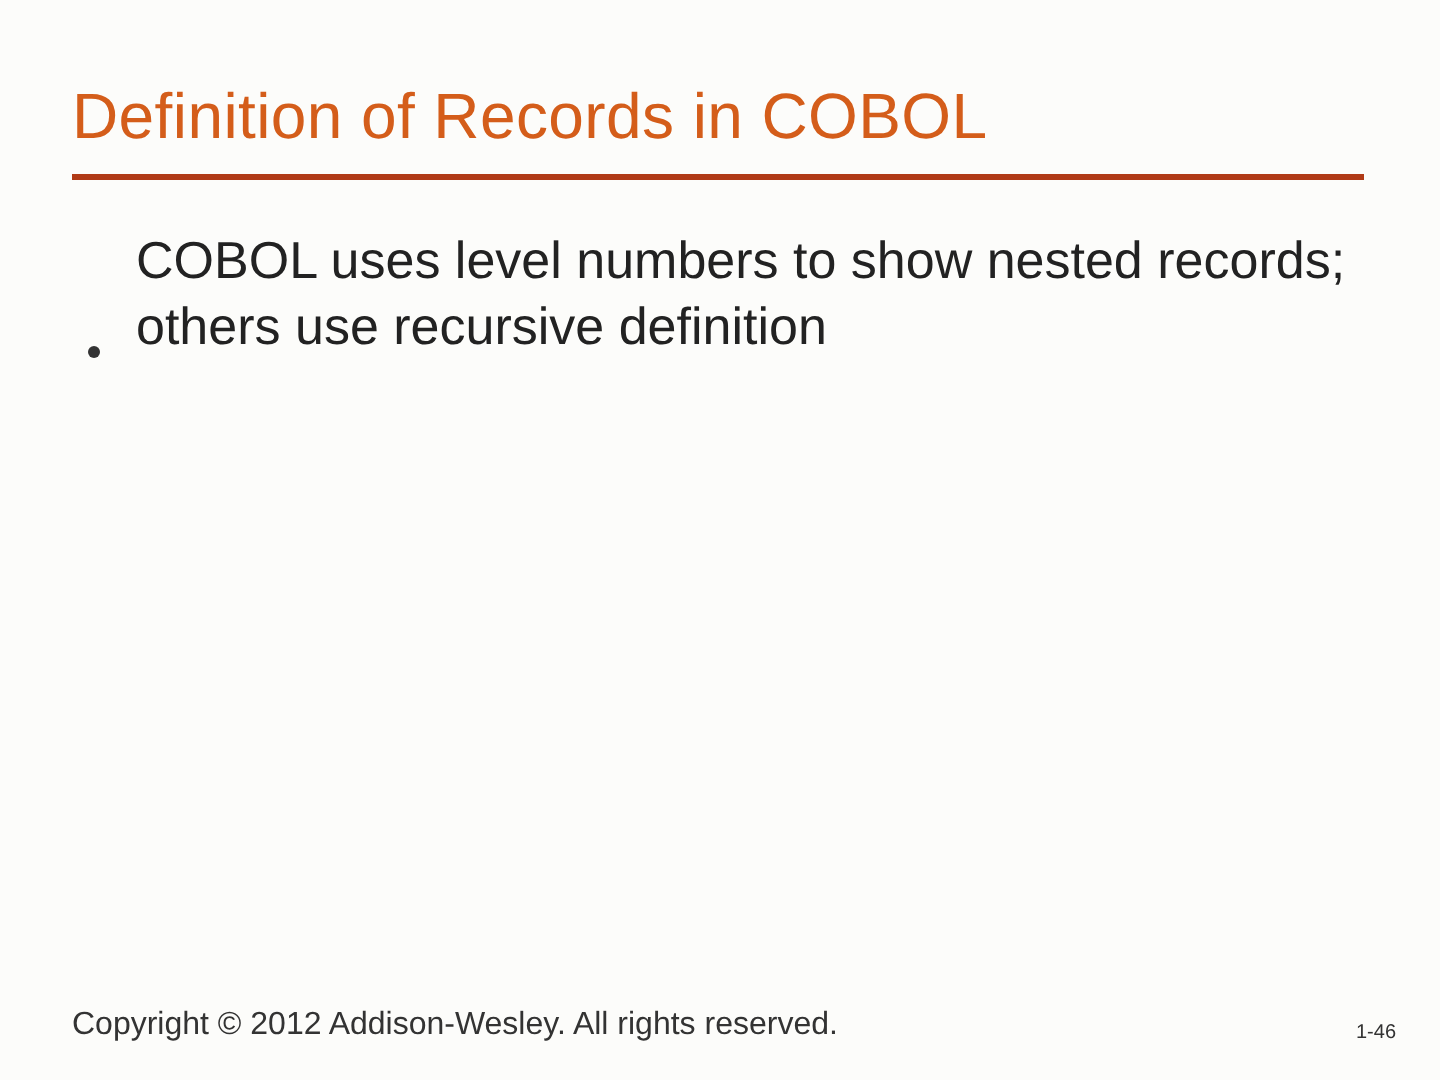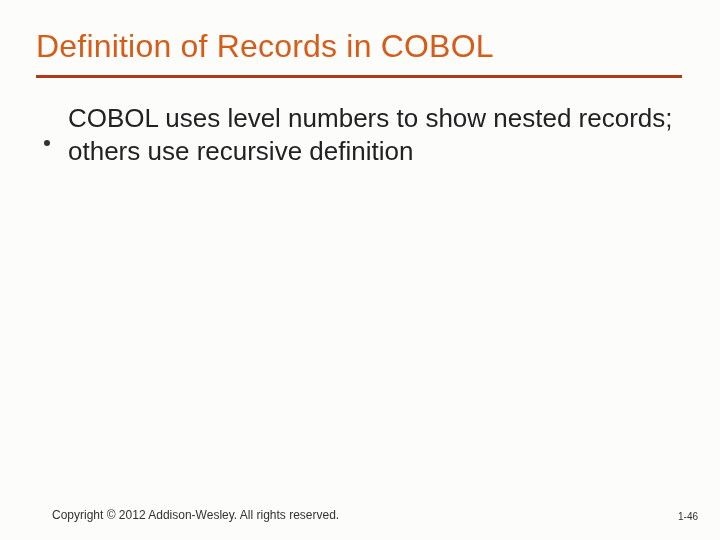--- a/index.html
+++ b/index.html
@@ -9,38 +9,38 @@
     height: 540px;
     background: #fcfcfa;
     font-family: "Lucida Sans", "Lucida Grande", "Trebuchet MS", sans-serif;
     color: #222;
     position: relative;
   }
   .slide {
     box-sizing: border-box;
     width: 718px;
     height: 540px;
-    padding: 20px 36px 0 36px;
+    padding: 32px 36px 0 36px;
     position: relative;
   }
   .title {
     color: #d45d1a;
     font-size: 32px;
     font-weight: 500;
     letter-spacing: 0.2px;
     margin: 8px 0 10px 0;
   }
   .rule {
     border: none;
     border-top: 3px solid #b03a16;
     margin: 0 0 24px 0;
   }
   .bullet-row {
     display: flex;
-    align-items: center;
+    align-items: flex-end;
     margin-left: 8px;
   }
   .bullet-dot {
     width: 6px;
     height: 6px;
     background: #333;
     border-radius: 50%;
     margin-top: 16px;
     margin-right: 18px;
     flex: 0 0 auto;
@@ -56,23 +56,22 @@
     white-space: pre;
     margin-top: 14px;
     margin-left: 48px;
     line-height: 1.35;
   }
   .footer {
     position: absolute;
     left: 36px;
     bottom: 18px;
     font-family: Arial, sans-serif;
-    font-size: 12px;
+    font-size: 16px;
     color: #333;
-    margin-left: 16px;
   }
   .pagenum {
     position: absolute;
     right: 20px;
     bottom: 18px;
     font-family: Arial, sans-serif;
     font-size: 10px;
     color: #333;
     text-align: center;
   }

